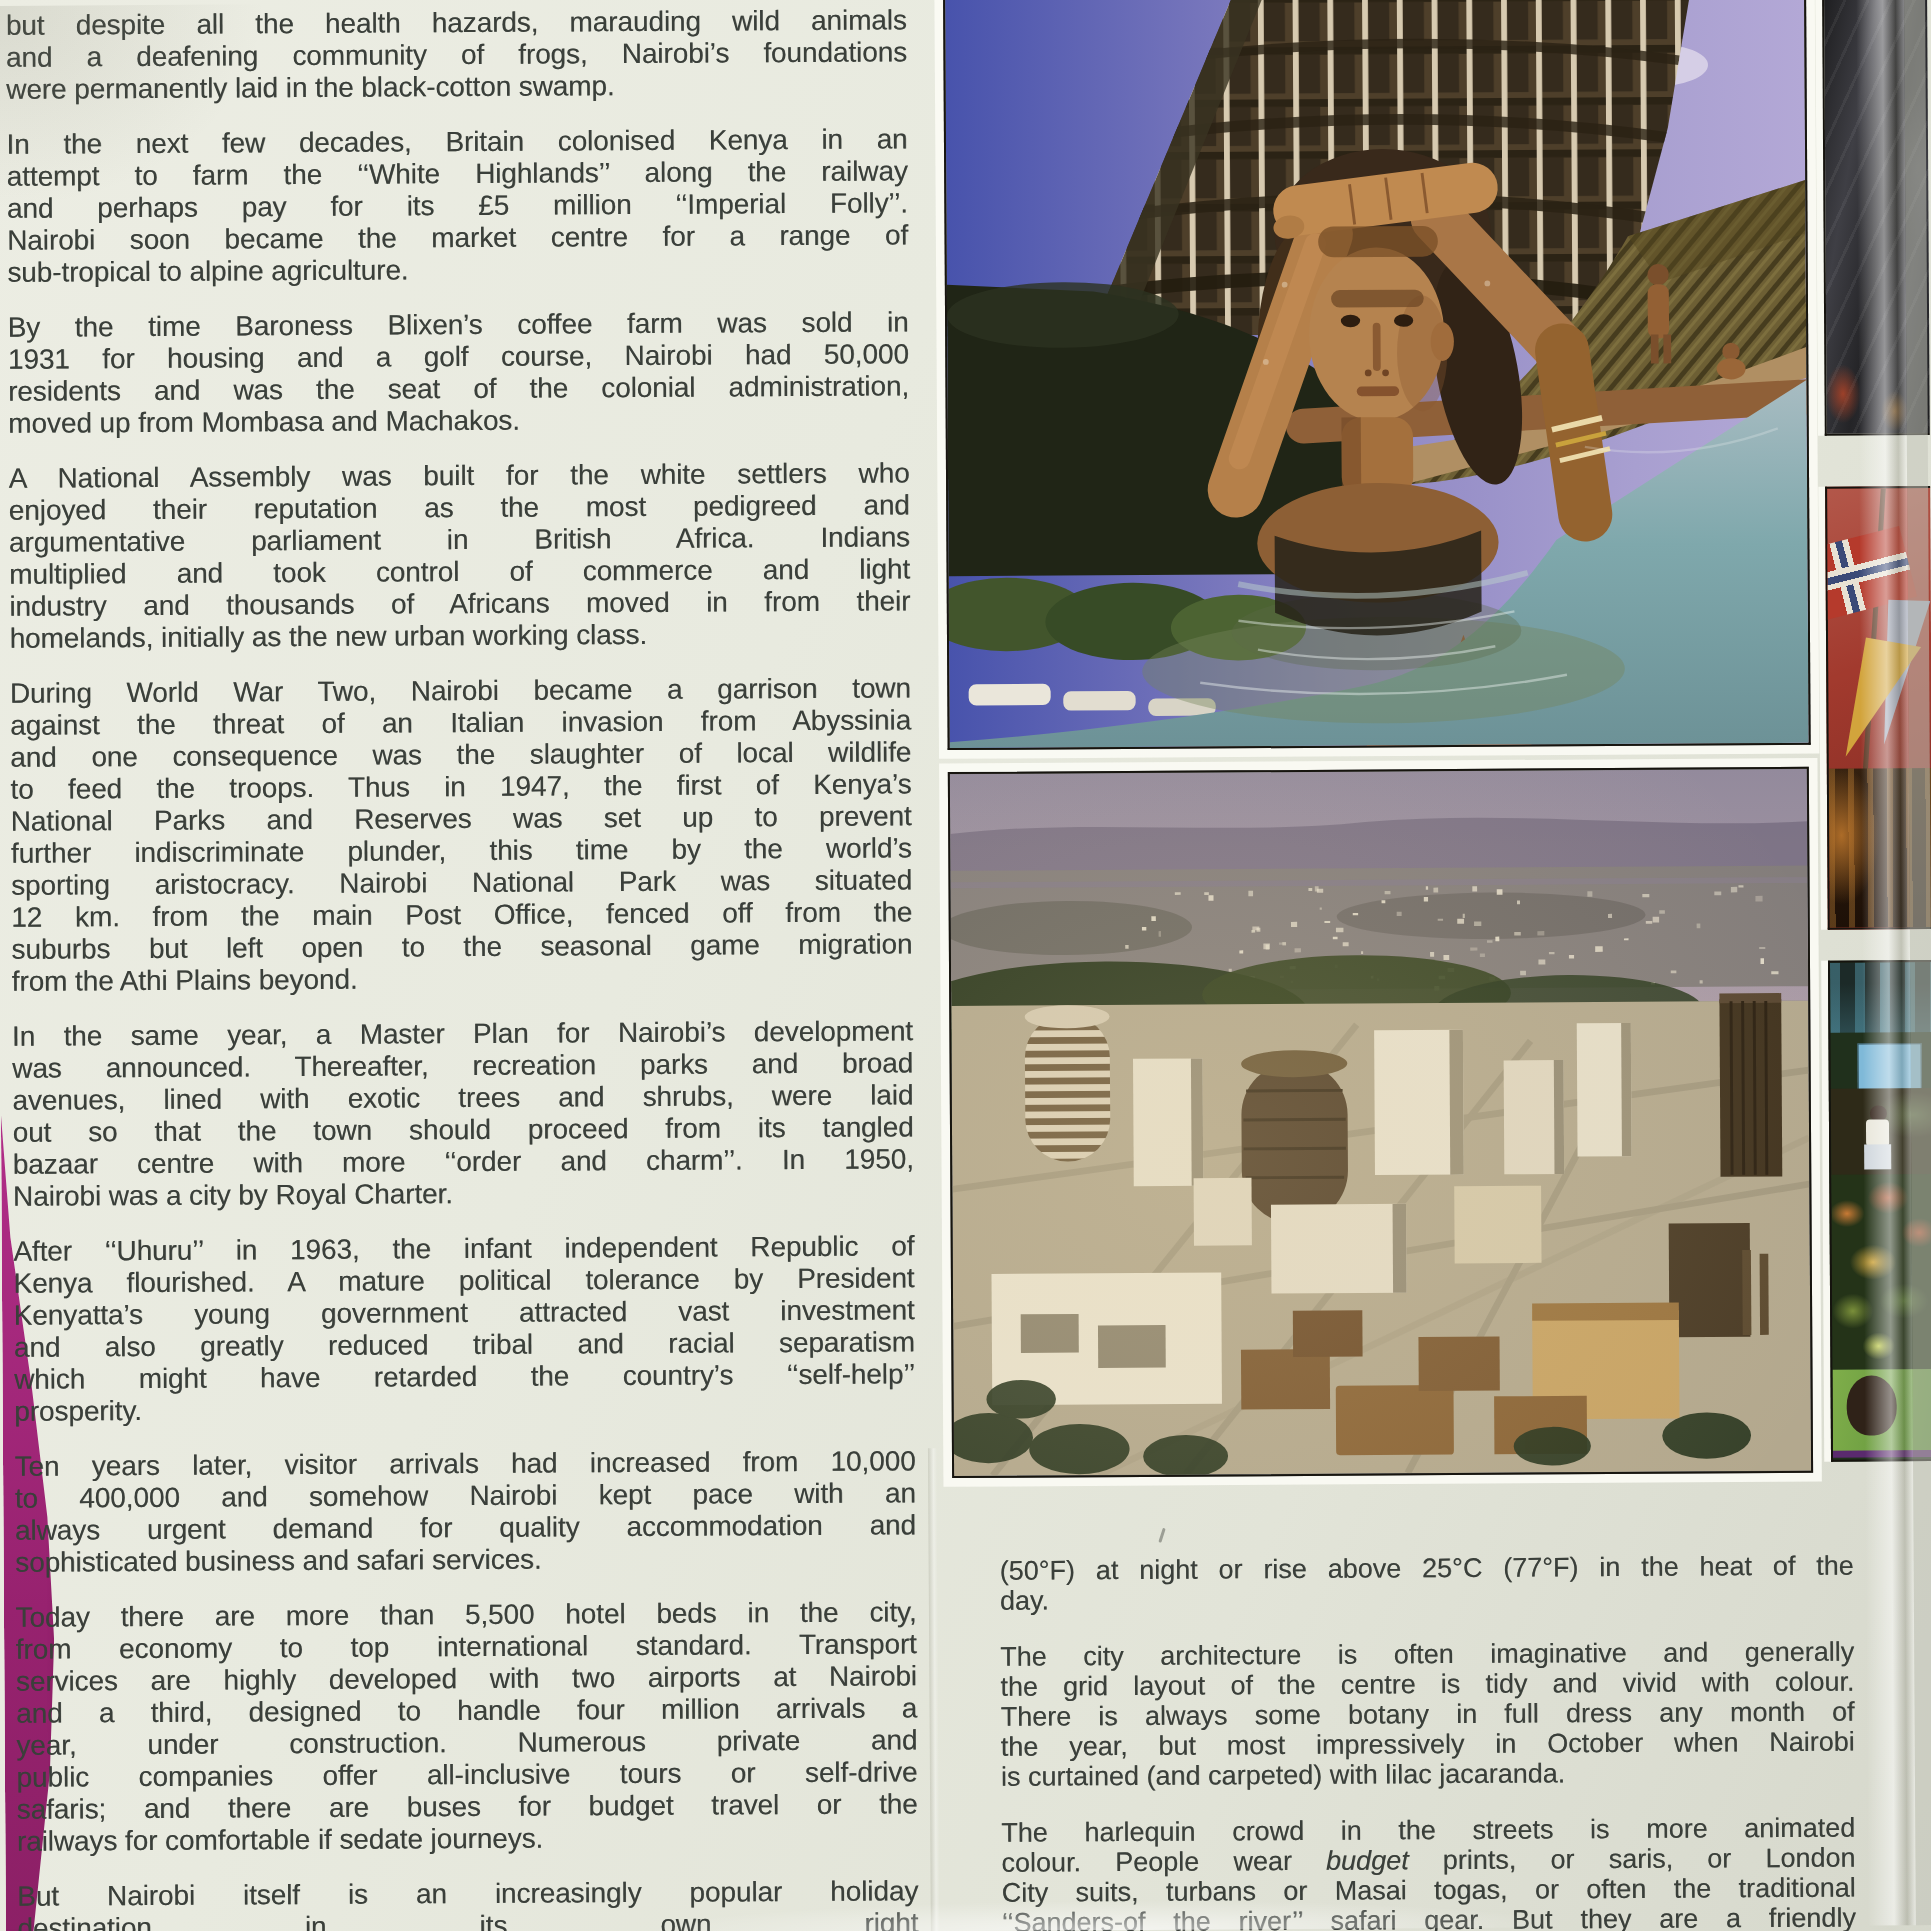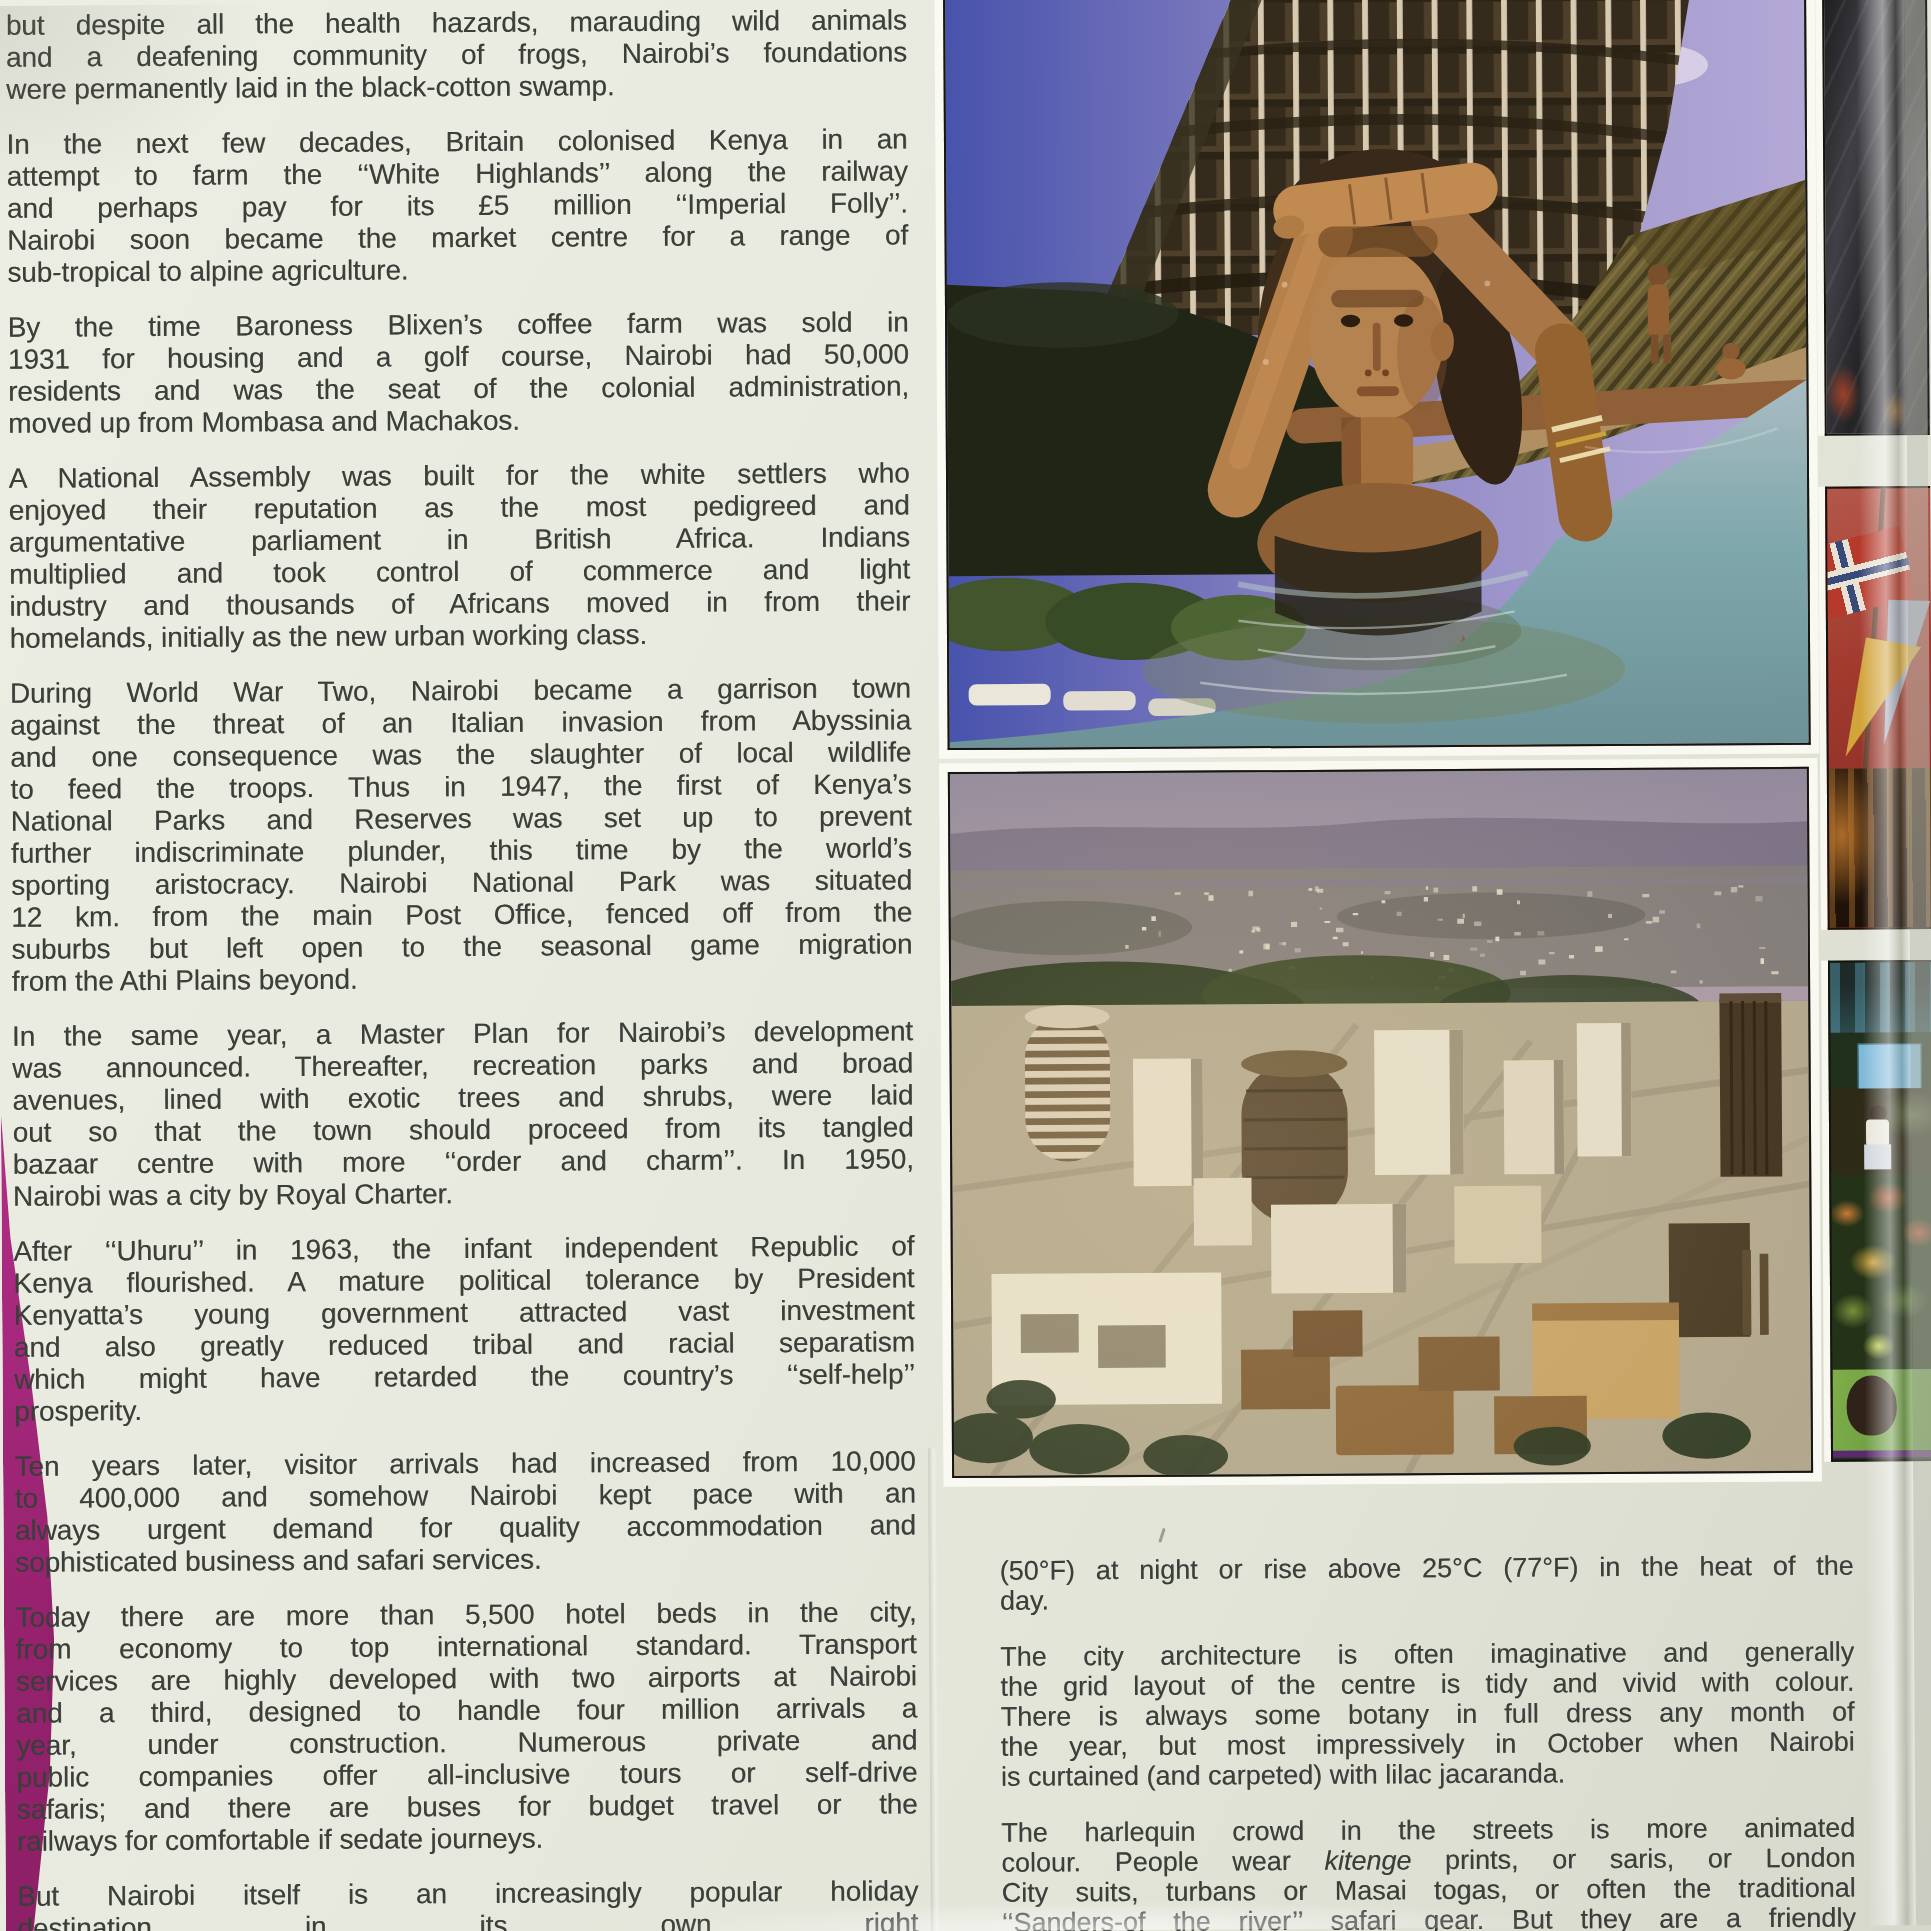--- a/index.html
+++ b/index.html
@@ -184,21 +184,21 @@
         </div>
         <div class="para">
           <div class="line just">The city architecture is often imaginative and generally</div>
           <div class="line just">the grid layout of the centre is tidy and vivid with colour.</div>
           <div class="line just">There is always some botany in full dress any month of</div>
           <div class="line just">the year, but most impressively in October when Nairobi</div>
           <div class="line">is curtained (and carpeted) with lilac jacaranda.</div>
         </div>
         <div class="para">
           <div class="line just">The harlequin crowd in the streets is more animated</div>
-          <div class="line just">colour. People wear <em>kitenge</em> prints, or saris, or London</div>
+          <div class="line just">colour. People wear <em>budget</em> prints, or saris, or London</div>
           <div class="line just">City suits, turbans or Masai togas, or often the traditional</div>
           <div class="line just">‘‘Sanders-of the river’’ safari gear. But they are a friendly</div>
         </div>
       </div>
 
   <div id="pool" class="photo" aria-label="woman rising from hotel swimming pool below a round tower block">
     <svg width="859" height="751" viewBox="0 0 890 778">
       <defs>
         <linearGradient id="skyG" x1="0" y1="0" x2="1" y2="0">
           <stop offset="0" stop-color="#4853ac"></stop>

